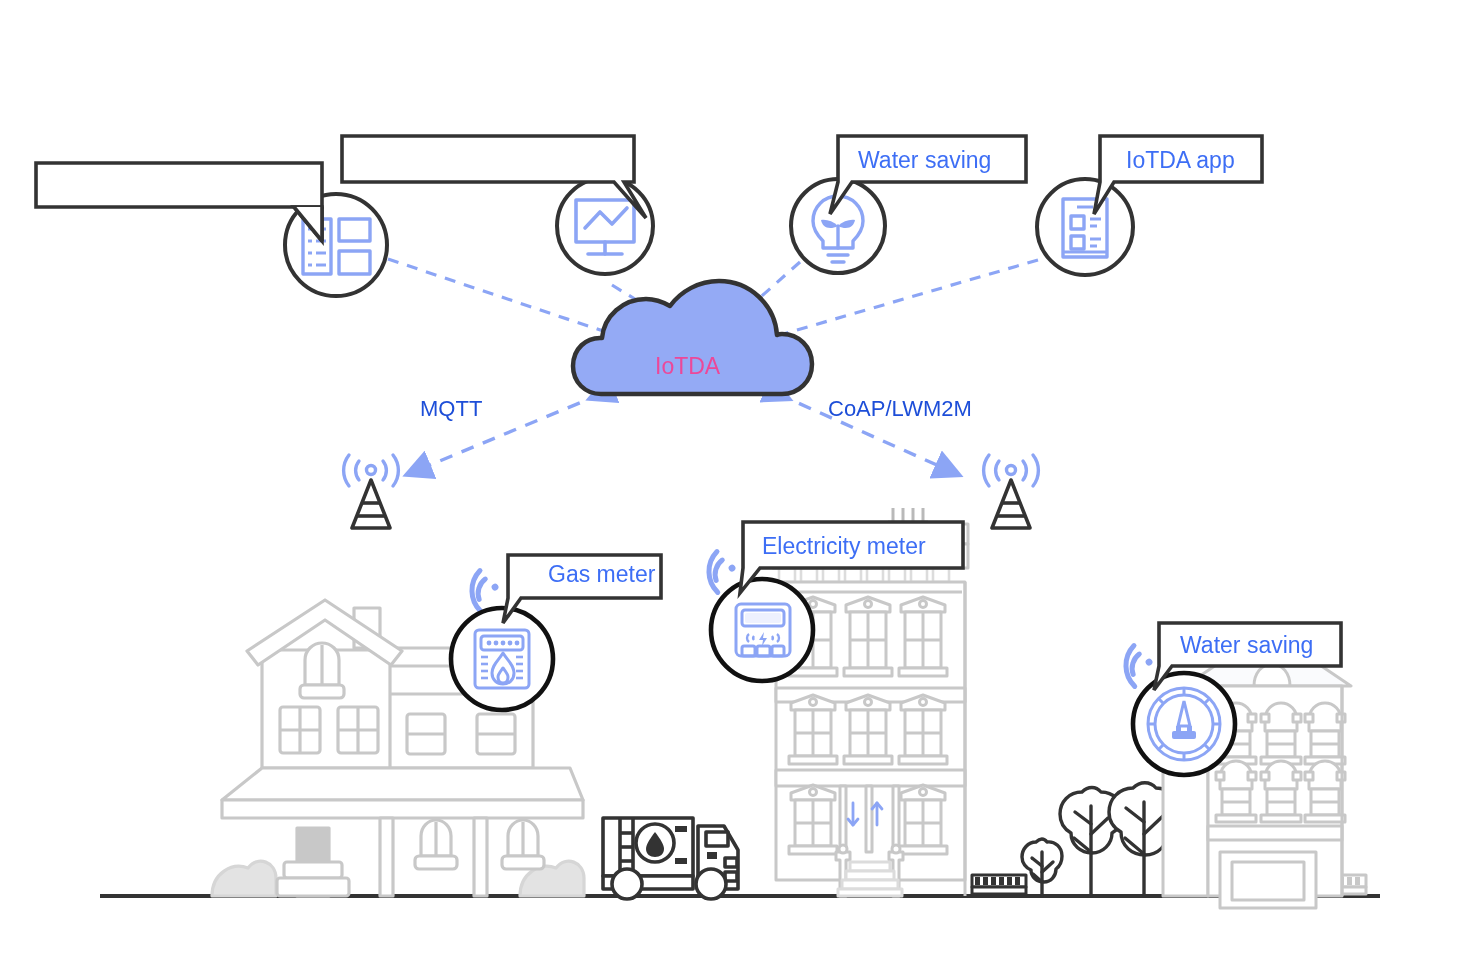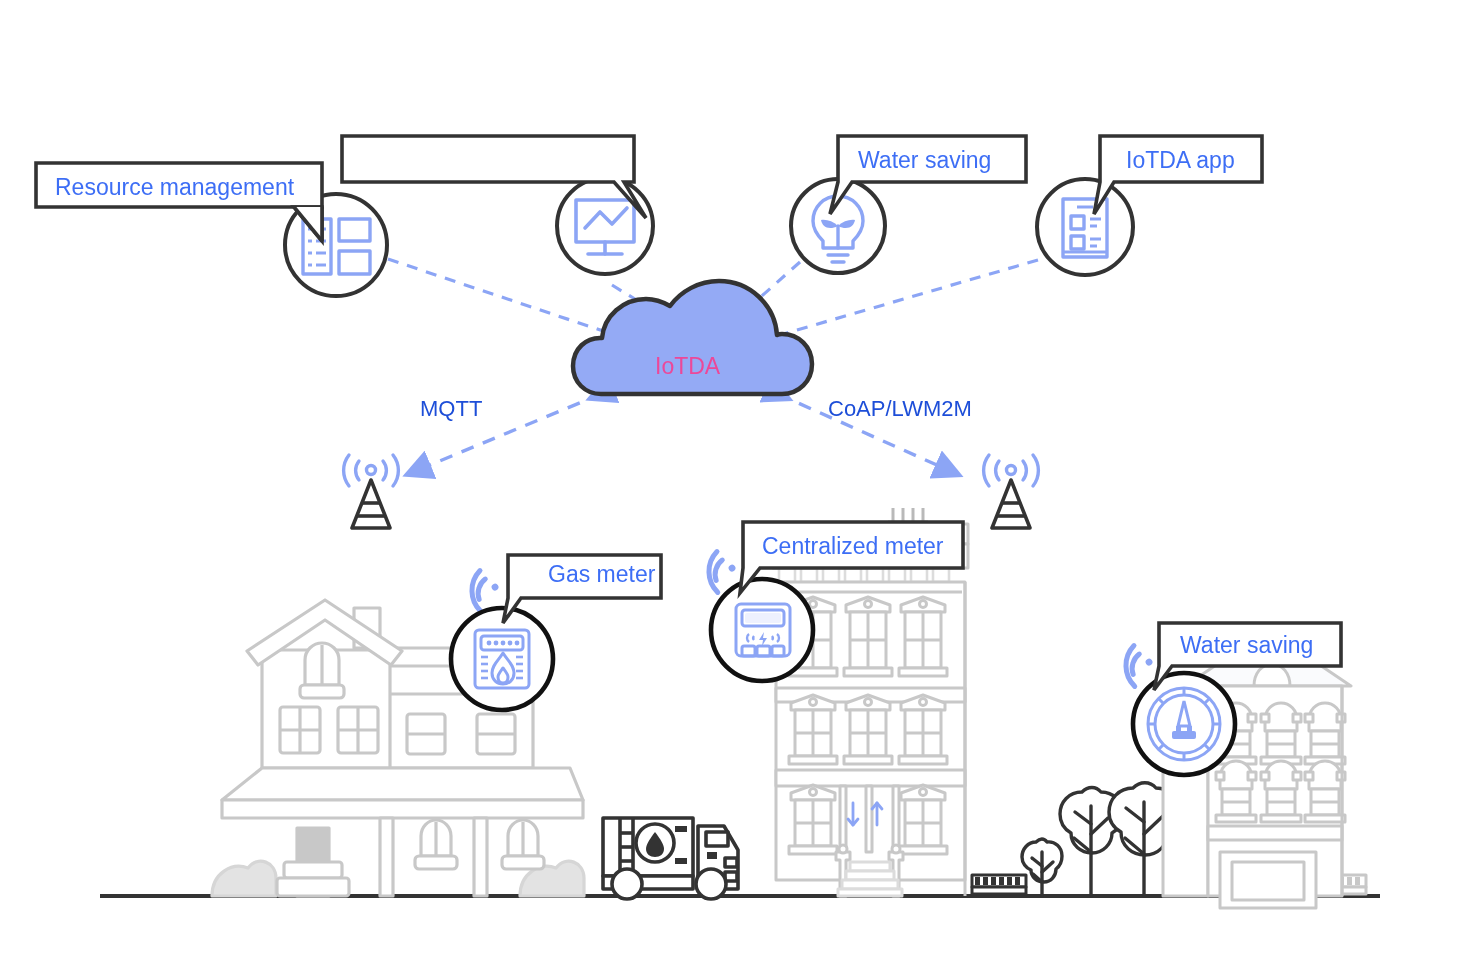--- a/index.html
+++ b/index.html
@@ -554,32 +554,31 @@
         <path d="M1184,701 L1190,726 L1178,726 Z"></path>
         <rect x="1172" y="731" width="24" height="8" rx="2" fill="#8ca5f5" stroke="none"></rect>
         <rect x="1176" y="726" width="5" height="6" fill="#8ca5f5" stroke="none"></rect>
         <rect x="1187" y="726" width="5" height="6" fill="#8ca5f5" stroke="none"></rect>
       </g>
       <path d="M1159,623 L1341,623 L1341,666 L1172,666 L1154,690 L1159,666 L1159,623 Z" fill="#ffffff" stroke="#333333" stroke-width="3.6" stroke-linejoin="miter"></path>
     </g>
 
   </svg>
 
-  <div class="cap-text" style="left:55px;top:174px;">Resource management</div>
 
 
   <div class="cap-text" style="left:858px;top:147px;">Water saving</div>
 
   <div class="cap-text" style="left:1126px;top:147px;">IoTDA app</div>
 
   <div class="cloud-text" style="left:655px;top:353px;">IoTDA</div>
 
   <div class="plain-text" style="left:420px;top:396px;">MQTT</div>
 
   <div class="plain-text" style="left:828px;top:396px;">CoAP/LWM2M</div>
 
   <div class="cap-text" style="left:548px;top:561px;">Gas meter</div>
 
-  <div class="cap-text" style="left:762px;top:533px;">Centralized meter</div>
+  <div class="cap-text" style="left:762px;top:533px;">Electricity meter</div>
 
   <div class="cap-text" style="left:1180px;top:632px;">Water saving</div>
 
 </div>
 
 </body></html>

